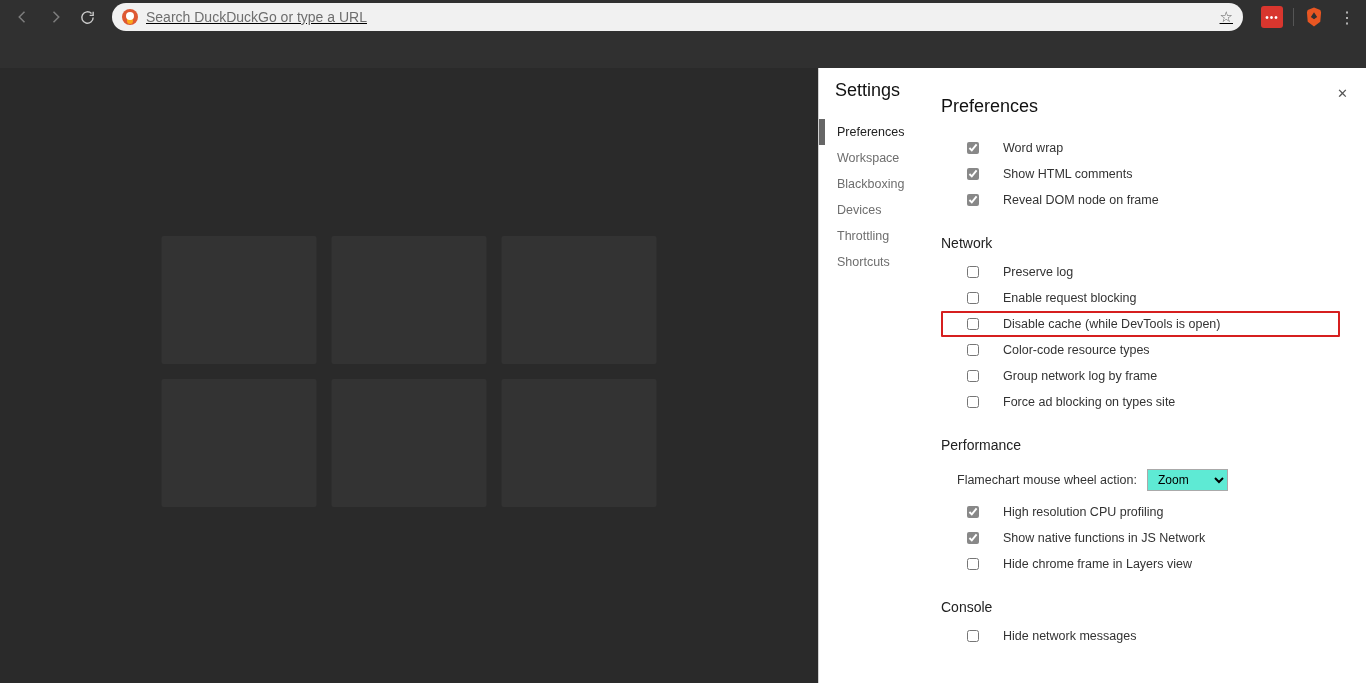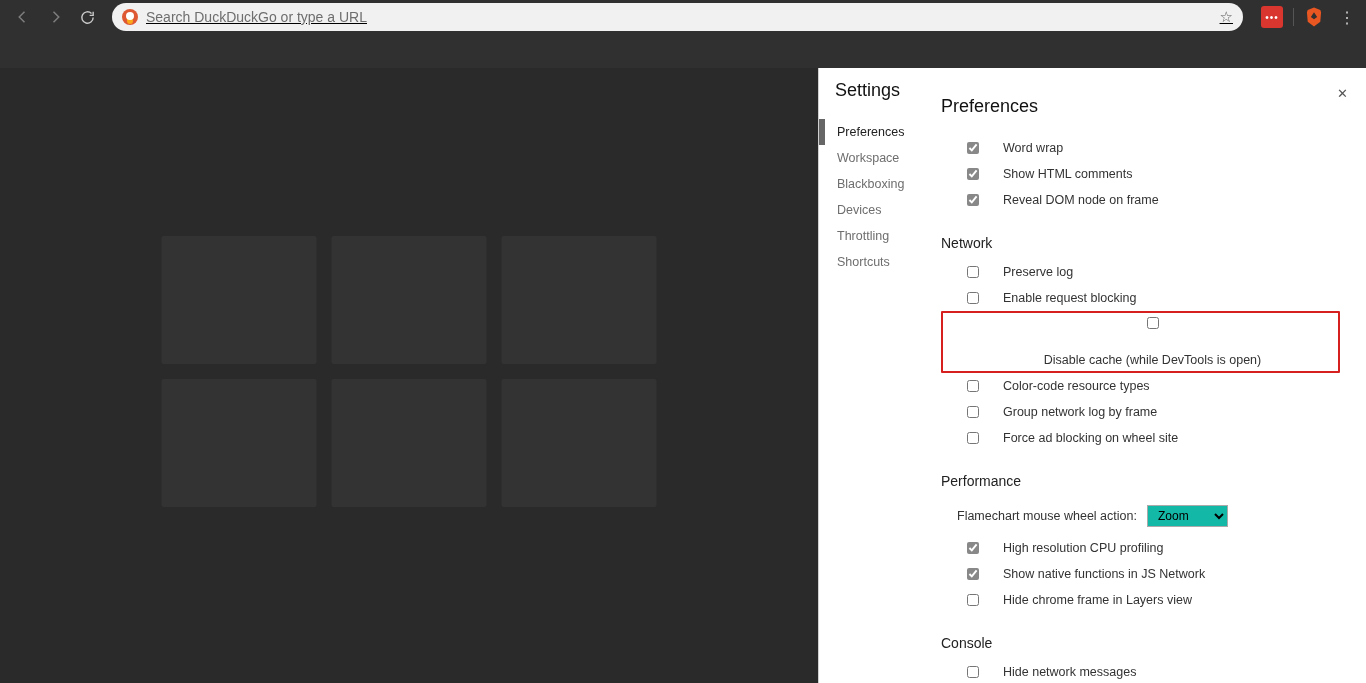--- a/index.html
+++ b/index.html
@@ -209,41 +209,40 @@
       cursor: pointer;
     }
     .pref-row label { cursor: pointer; }
     .pref-row.highlighted {
       border: 2px solid #d61f1f;
       border-radius: 1px;
       padding-top: 4px;
       padding-bottom: 4px;
       padding-left: 24px;
       margin: 0 8px 0 0;
-      flex-direction: column;
     }
     .section-title {
       font-size: 14px;
       color: #222;
       padding: 22px 0 8px 0;
     }
 
     .select-row {
       display: flex;
       align-items: center;
       gap: 10px;
       padding: 8px 0 8px 16px;
       font-size: 12.5px;
       color: #333;
     }
     .select-row select {
       font-size: 12px;
       padding: 2px 22px 2px 6px;
       border: 1px solid #aaa;
-      background: #14b8a6;
+      background: #5eead4;
       cursor: pointer;
     }
 
     
     .prefs-scroll::-webkit-scrollbar { width: 14px; }
     .prefs-scroll::-webkit-scrollbar-track { background: #f5f5f5; border-left: 1px solid #eee; }
     .prefs-scroll::-webkit-scrollbar-thumb { background: #c8c8c8; }
     .prefs-scroll::-webkit-scrollbar-button:single-button {
       height: 14px; width: 14px;
       background: #f5f5f5;
@@ -357,21 +356,21 @@
           <div class="pref-row">
             <input type="checkbox" style="">
             <label>Color-code resource types</label>
           </div>
           <div class="pref-row">
             <input type="checkbox" style="">
             <label>Group network log by frame</label>
           </div>
           <div class="pref-row">
             <input type="checkbox" style="">
-            <label>Force ad blocking on wheel site</label>
+            <label>Force ad blocking on types site</label>
           </div>
           <div class="section-title">Performance</div>
           <div class="select-row">
             <span>Flamechart mouse wheel action:</span>
             <select><option>Zoom</option></select>
           </div>
           <div class="pref-row">
             <input type="checkbox" checked="" style="">
             <label>High resolution CPU profiling</label>
           </div>

